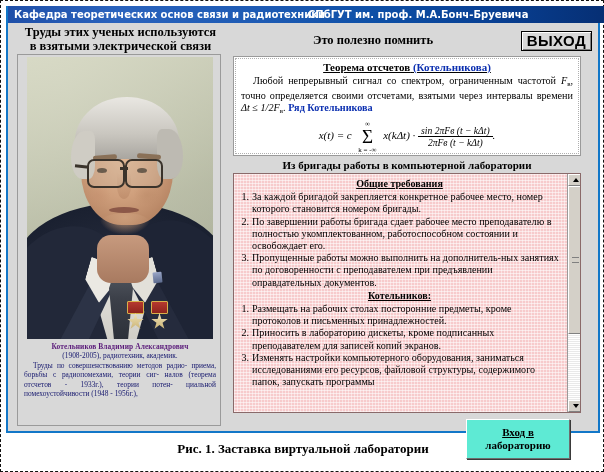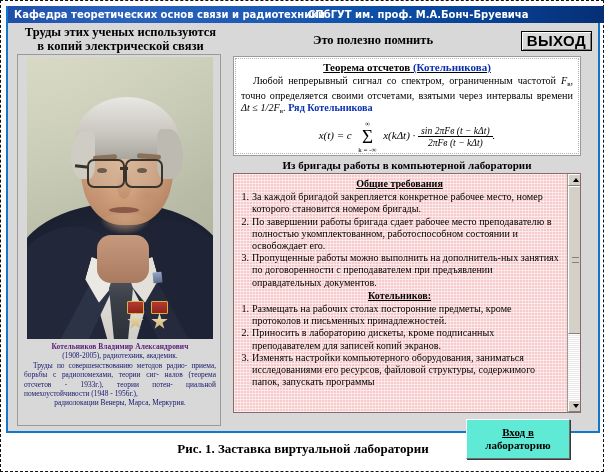--- a/index.html
+++ b/index.html
@@ -346,21 +346,21 @@
 
   <div id="app">
 
     <div id="titlebar">
       <span class="t1">Кафедра теоретических основ связи и радиотехники</span>
       <span class="t2">СПбГУТ им. проф. М.А.Бонч-Бруевича</span>
     </div>
 
     <div class="hdr-left">
       <div>Труды этих ученых используются</div>
-      <div>в копий электрической связи</div>
+      <div>в взятыми электрической связи</div>
     </div>
 
     <div class="hdr-mid">Это полезно помнить</div>
 
     <div class="exit-btn">ВЫХОД</div>
 
     <div id="photo-panel">
 
       <div id="photo">
         <div class="bg-wash"></div>
@@ -407,21 +407,20 @@
         <div class="halftone"></div>
       </div>
 
       <div class="cap-name">Котельников Владимир Александрович</div>
       <div class="cap-sub">(1908-2005), радиотехник, академик.</div>
       <div class="cap-body">
         <span>Труды по совершенствованию методов радио-</span>
         <span>приема, борьбы с радиопомехами, теории сиг-</span>
         <span>налов  (теорема отсчетов - 1933г.), теории потен-</span>
         <span>циальной помехоустойчивости  (1948 - 1956г.),</span>
-        <span class="lastline">радиолокации Венеры,  Марса,  Меркурия.</span>
       </div>
     </div>
 
     <div id="right">
 
       <div class="thm-box">
         <div class="thm-title">
           <span>Теорема отсчетов</span>
           <span class="blue">(Котельникова)</span>
         </div>

